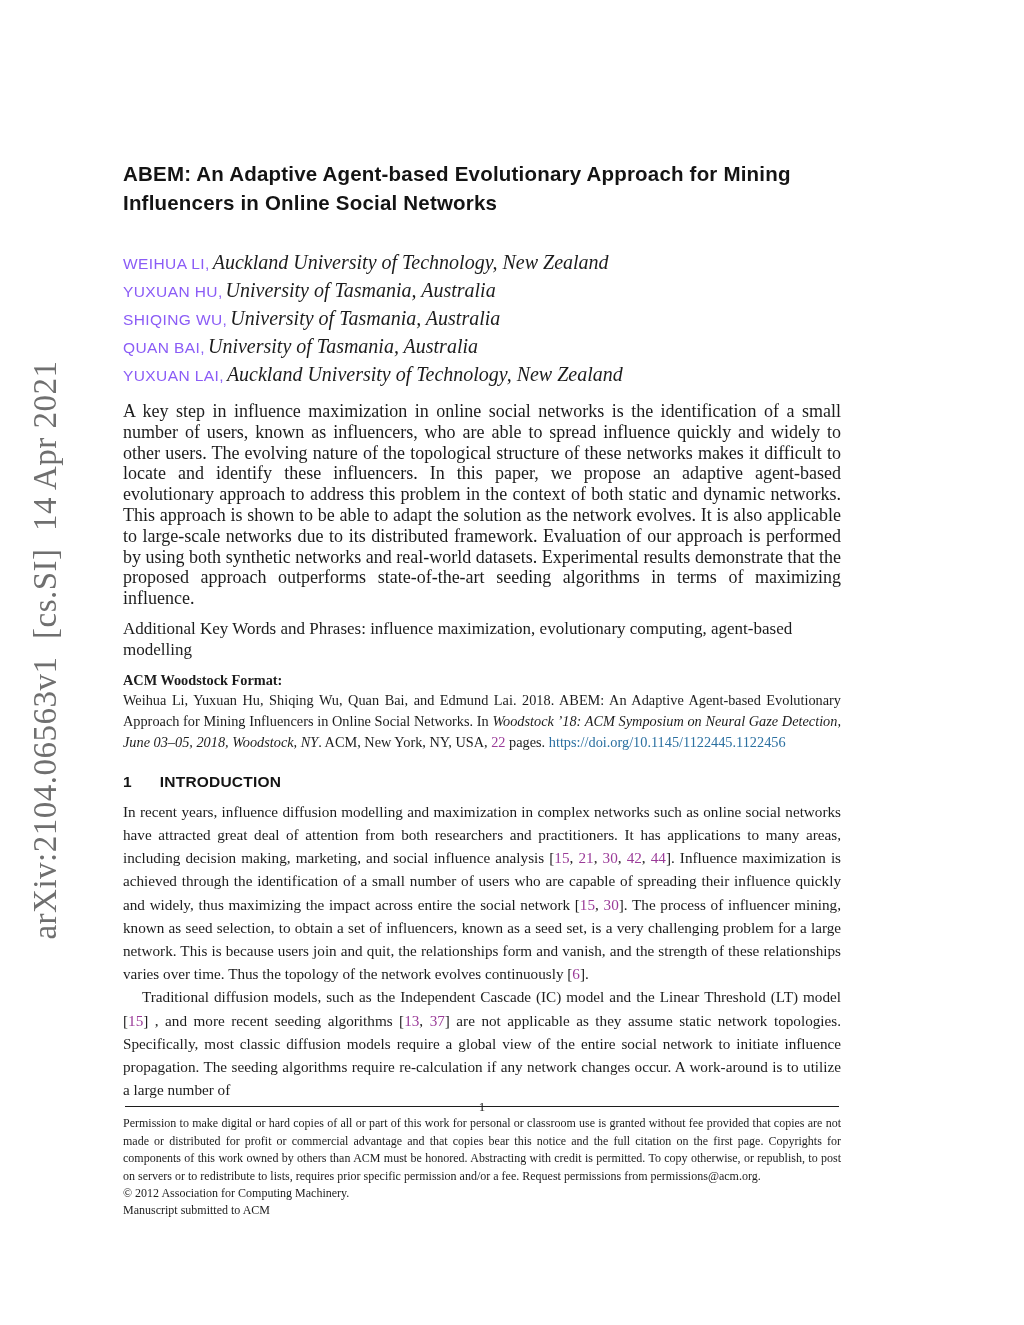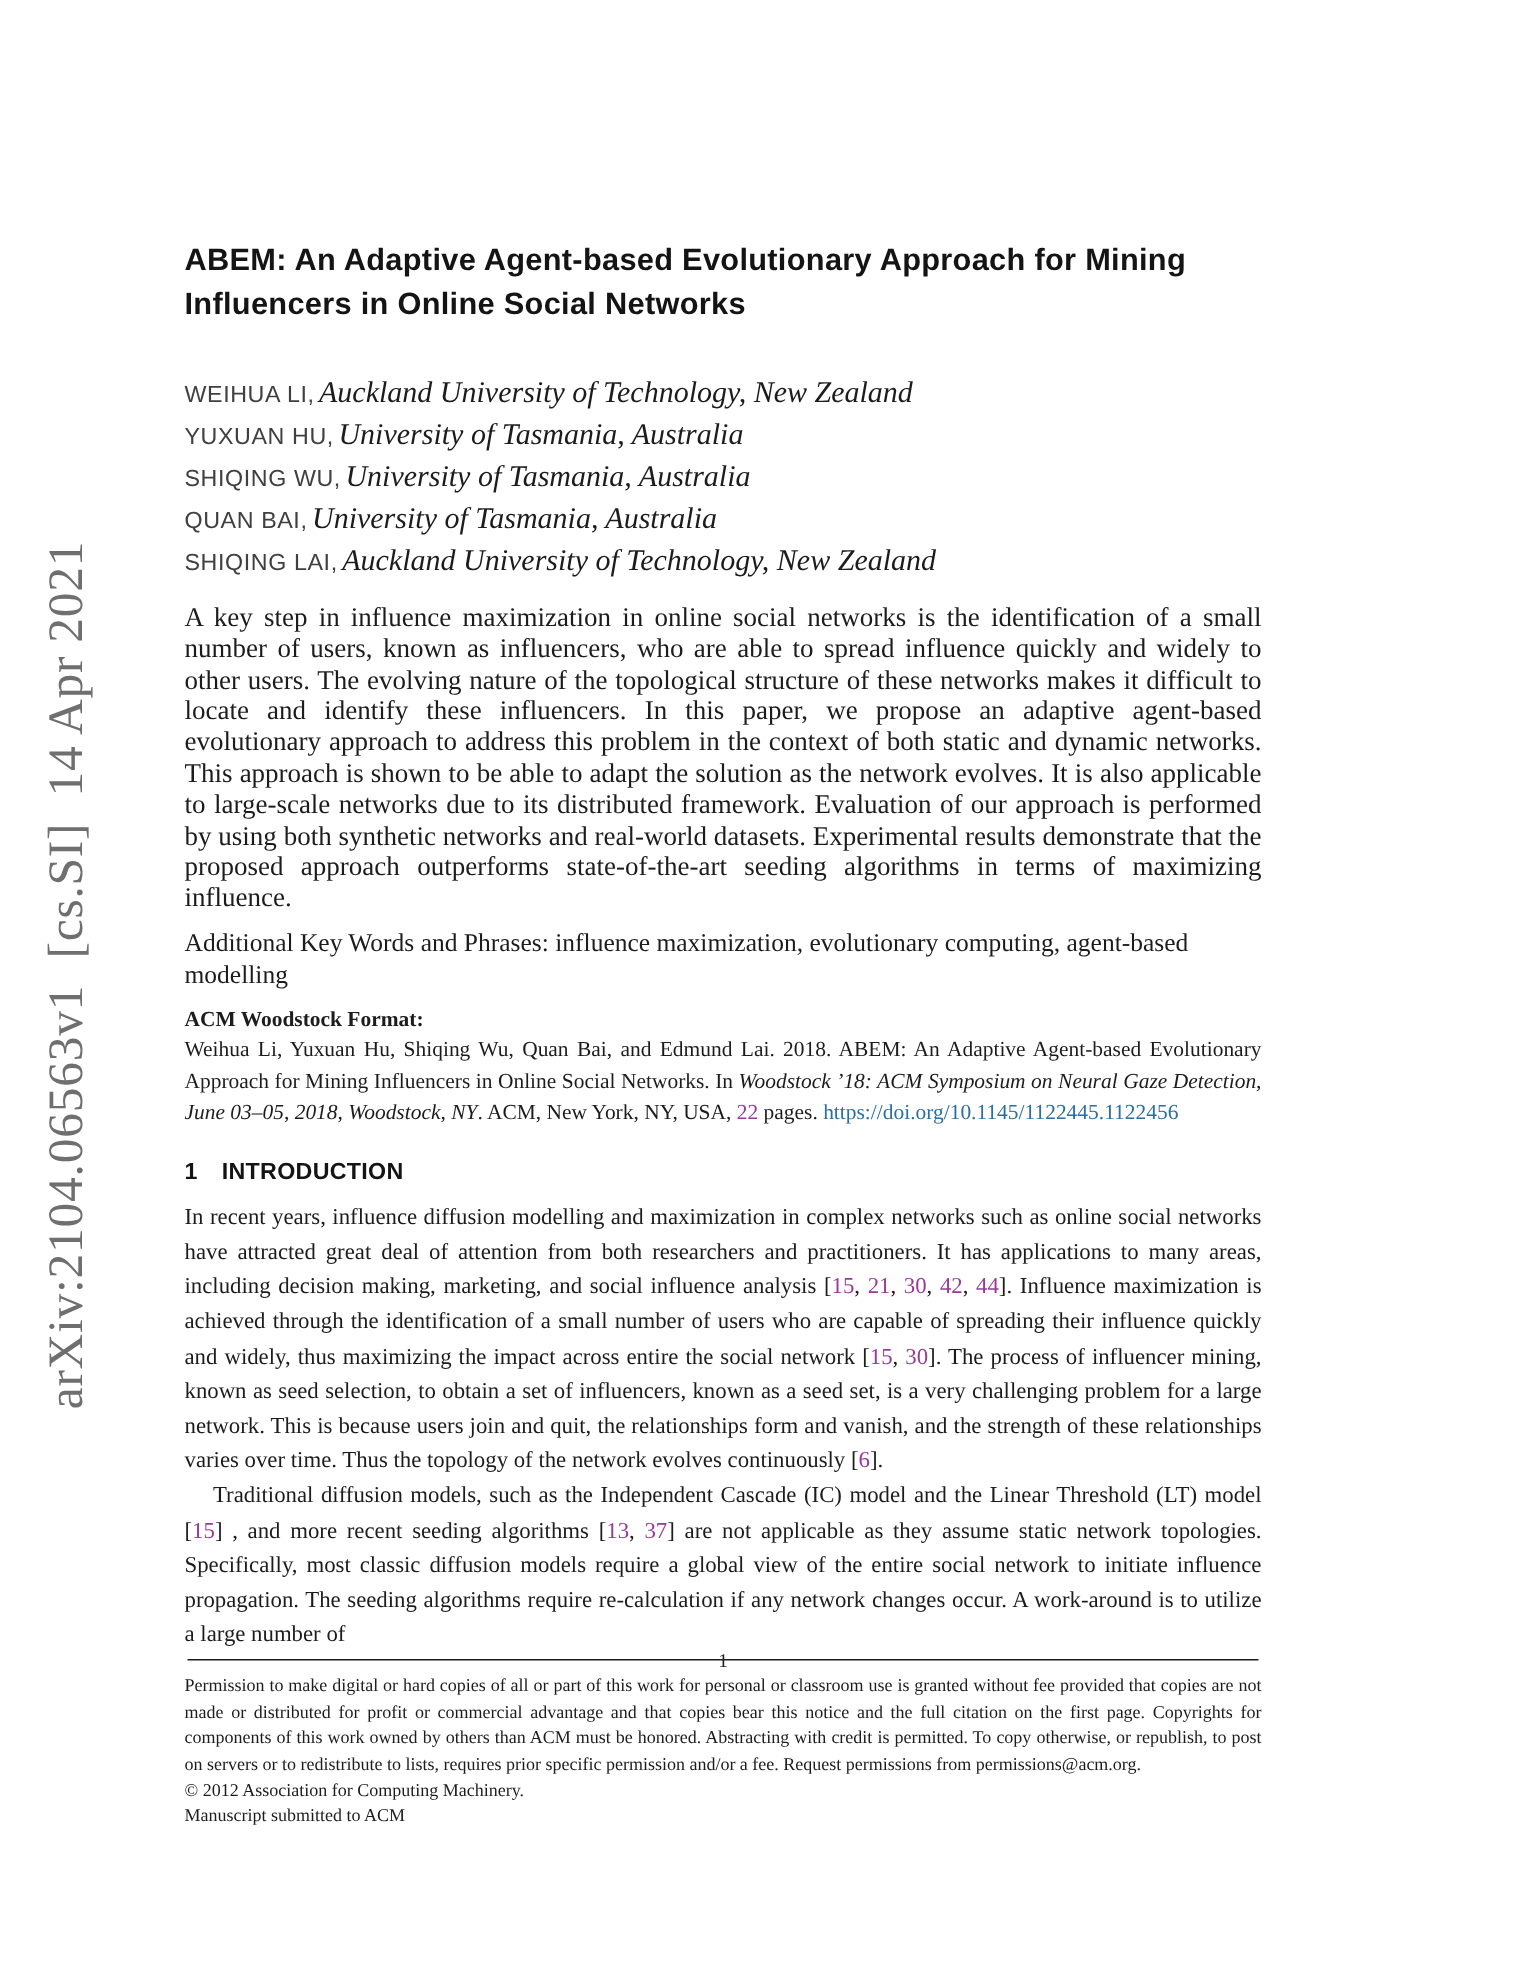--- a/index.html
+++ b/index.html
@@ -41,21 +41,21 @@
     line-height: 29px;
     color: #141414;
     letter-spacing: 0.2px;
   }
 
   .authors { margin-top: 32px; }
   .author-row { line-height: 27px; }
   .author-name {
     font-family: "Liberation Sans", sans-serif;
     font-size: 15.5px;
-    color: #404040;
+    color: #8b5cf6;
     letter-spacing: 0.4px;
   }
   .author-affil {
     font-family: "Liberation Serif", serif;
     font-size: 20px;
     margin-left: 3px;
     font-style: italic;
   }
 
   .abstract {
@@ -84,21 +84,21 @@
 
   .section-heading {
     margin: 18px 0 0 0;
     font-family: "Liberation Sans", sans-serif;
     font-size: 15.5px;
     font-weight: bold;
     line-height: 22px;
     color: #141414;
     letter-spacing: 0.2px;
   }
-  .section-heading .sec-title { margin-left: 16px; }
+  .section-heading .sec-title { margin-left: 28px; }
 
   .body-para {
     margin: 7px 0 0 0;
     font-size: 15.2px;
     line-height: 23.2px;
     text-align: justify;
   }
   .body-para.indent {
     margin-top: 0;
     text-indent: 19px;
@@ -152,21 +152,21 @@
     <div class="author-row">
       <span class="author-name">YUXUAN HU,</span><span class="author-affil">University of Tasmania, Australia</span>
     </div>
     <div class="author-row">
       <span class="author-name">SHIQING WU,</span><span class="author-affil">University of Tasmania, Australia</span>
     </div>
     <div class="author-row">
       <span class="author-name">QUAN BAI,</span><span class="author-affil">University of Tasmania, Australia</span>
     </div>
     <div class="author-row">
-      <span class="author-name">SHIQING LAI,</span><span class="author-affil">Auckland University of Technology, New Zealand</span>
+      <span class="author-name">YUXUAN LAI,</span><span class="author-affil">Auckland University of Technology, New Zealand</span>
     </div>
   </div>
 
   <p class="abstract">A key step in influence maximization in online social networks is the identification of a small number of users, known as influencers, who are able to spread influence quickly and widely to other users. The evolving nature of the topological structure of these networks makes it difficult to locate and identify these influencers. In this paper, we propose an adaptive agent-based evolutionary approach to address this problem in the context of both static and dynamic networks. This approach is shown to be able to adapt the solution as the network evolves. It is also applicable to large-scale networks due to its distributed framework. Evaluation of our approach is performed by using both synthetic networks and real-world datasets. Experimental results demonstrate that the proposed approach outperforms state-of-the-art seeding algorithms in terms of maximizing influence.</p>
 
   <p class="keywords">Additional Key Words and Phrases: influence maximization, evolutionary computing, agent-based modelling</p>
 
   <p class="acm-header">ACM Woodstock Format:</p>
   <p class="acm-ref"><span>Weihua Li, Yuxuan Hu, Shiqing Wu, Quan Bai, and Edmund Lai. 2018. ABEM: An Adaptive Agent-based Evolutionary Approach for Mining Influencers in Online Social Networks. In </span><span class="seg-italic">Woodstock ’18: ACM Symposium on Neural Gaze Detection, June 03–05, 2018, Woodstock, NY</span><span>. ACM, New York, NY, USA, </span><span class="seg-cite">22</span><span> pages. </span><span class="seg-link">https://doi.org/10.1145/1122445.1122456</span></p>
 

